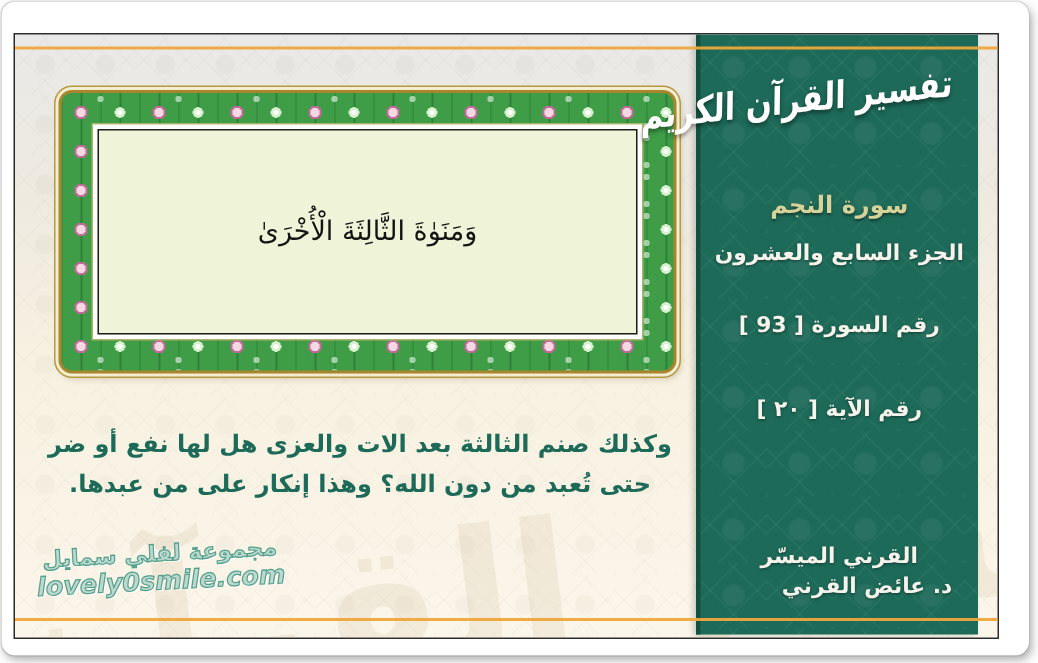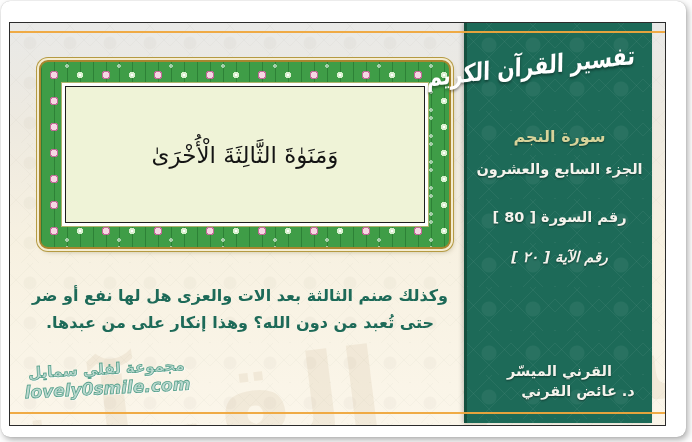--- a/index.html
+++ b/index.html
@@ -66,21 +66,21 @@
     text-shadow:0 2px 3px rgba(0,0,0,.40);
   }
   .panel-item{
     position:absolute;left:0;right:0;text-align:center;direction:rtl;
     color:#f4f3ec;font-weight:bold;font-size:14.5px;
     text-shadow:0 1px 2px rgba(0,0,0,.45);
   }
   .panel-item.surah{top:104px;font-size:16px;color:#d6d39a;}
   .panel-item.juz{top:138px;}
   .panel-item.surah-num{top:186px;}
-  .panel-item.ayah-num{top:226px;font-style:italic;}
+  .panel-item.ayah-num{top:242px;}
   .panel-item.source{top:340px;}
   .panel-item.author{top:360px;padding-left:37px;}
 
   
   .frame{
     position:absolute;left:29px;top:37px;width:412px;height:189px;z-index:3;
     border:2px solid #a8862e;border-radius:9px;
     box-shadow:0 0 0 2px #f4ecd0, 0 0 0 3px #b59a42, 2px 3px 5px rgba(110,95,40,.35);
     background-color:#3f9d47;
     background-image:
@@ -92,21 +92,21 @@
     background-size:52px 26px,52px 26px,52px 26px,52px 26px,52px 26px;
   }
   .frame-inner{
     position:absolute;inset:24px;
     background:#eff3d7;border:1px solid #1d1d1d;
     box-shadow:0 0 0 3px #ffffff, 0 0 0 4px #aeb46c;
     display:flex;align-items:center;justify-content:center;
   }
   .verse{
     direction:rtl;text-align:left;color:#141414;
-    font-size:23px;line-height:34px;font-weight:normal;
+    font-size:18px;line-height:34px;font-weight:normal;
   }
 
   
   .tafsir{
     position:absolute;left:12px;top:259px;width:436px;z-index:3;
     direction:rtl;text-align:center;
     font-weight:bold;font-size:16px;line-height:27px;color:#1d6a58;
   }
 
   
@@ -147,21 +147,21 @@
 
       <div class="watermark">
         <div class="wm-ar">مجموعة لفلي سمايل</div>
         <div class="wm-en">lovely0smile.com</div>
       </div>
 
       <div class="panel">
         <div class="calligraphy">تفسير القرآن الكريم</div>
         <div class="panel-item surah">سورة النجم</div>
         <div class="panel-item juz">الجزء السابع والعشرون</div>
-        <div class="panel-item surah-num">رقم السورة [ 80 ]</div>
+        <div class="panel-item surah-num">رقم السورة [ 93 ]</div>
         <div class="panel-item ayah-num">رقم الآية [ ٢٠ ]</div>
         <div class="panel-item source">القرني الميسّر</div>
         <div class="panel-item author">د. عائض القرني</div>
       </div>
 
     </div>
   </div>
 </div>
 
 </body></html>

